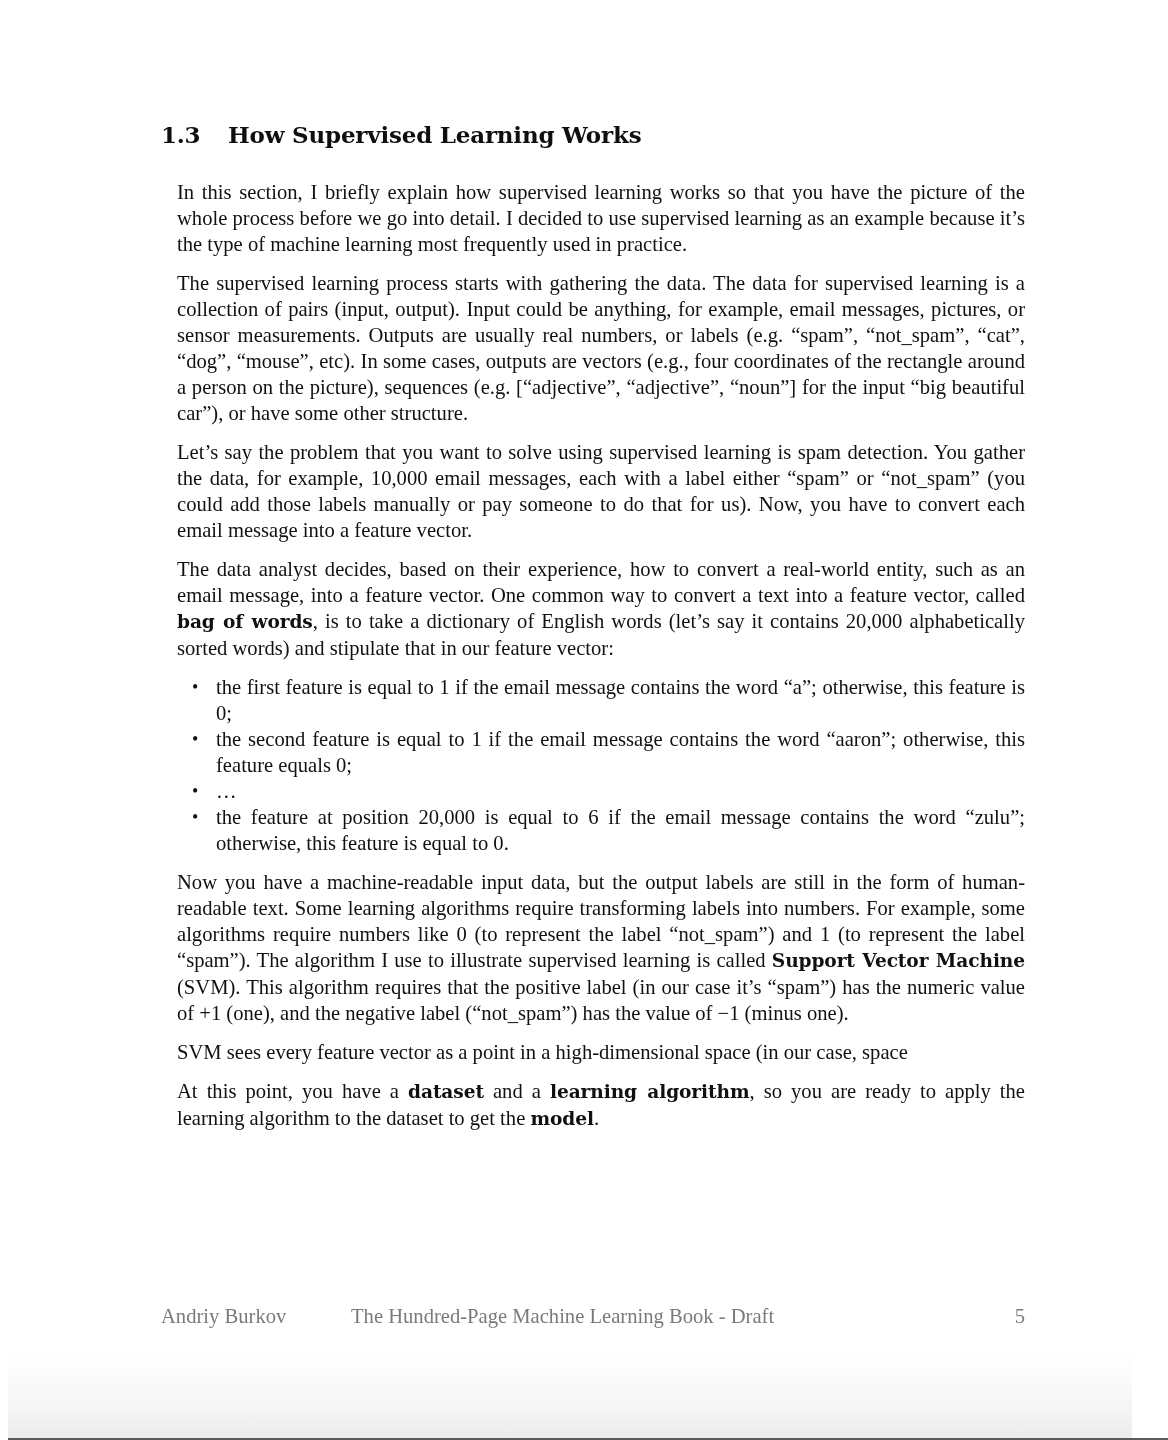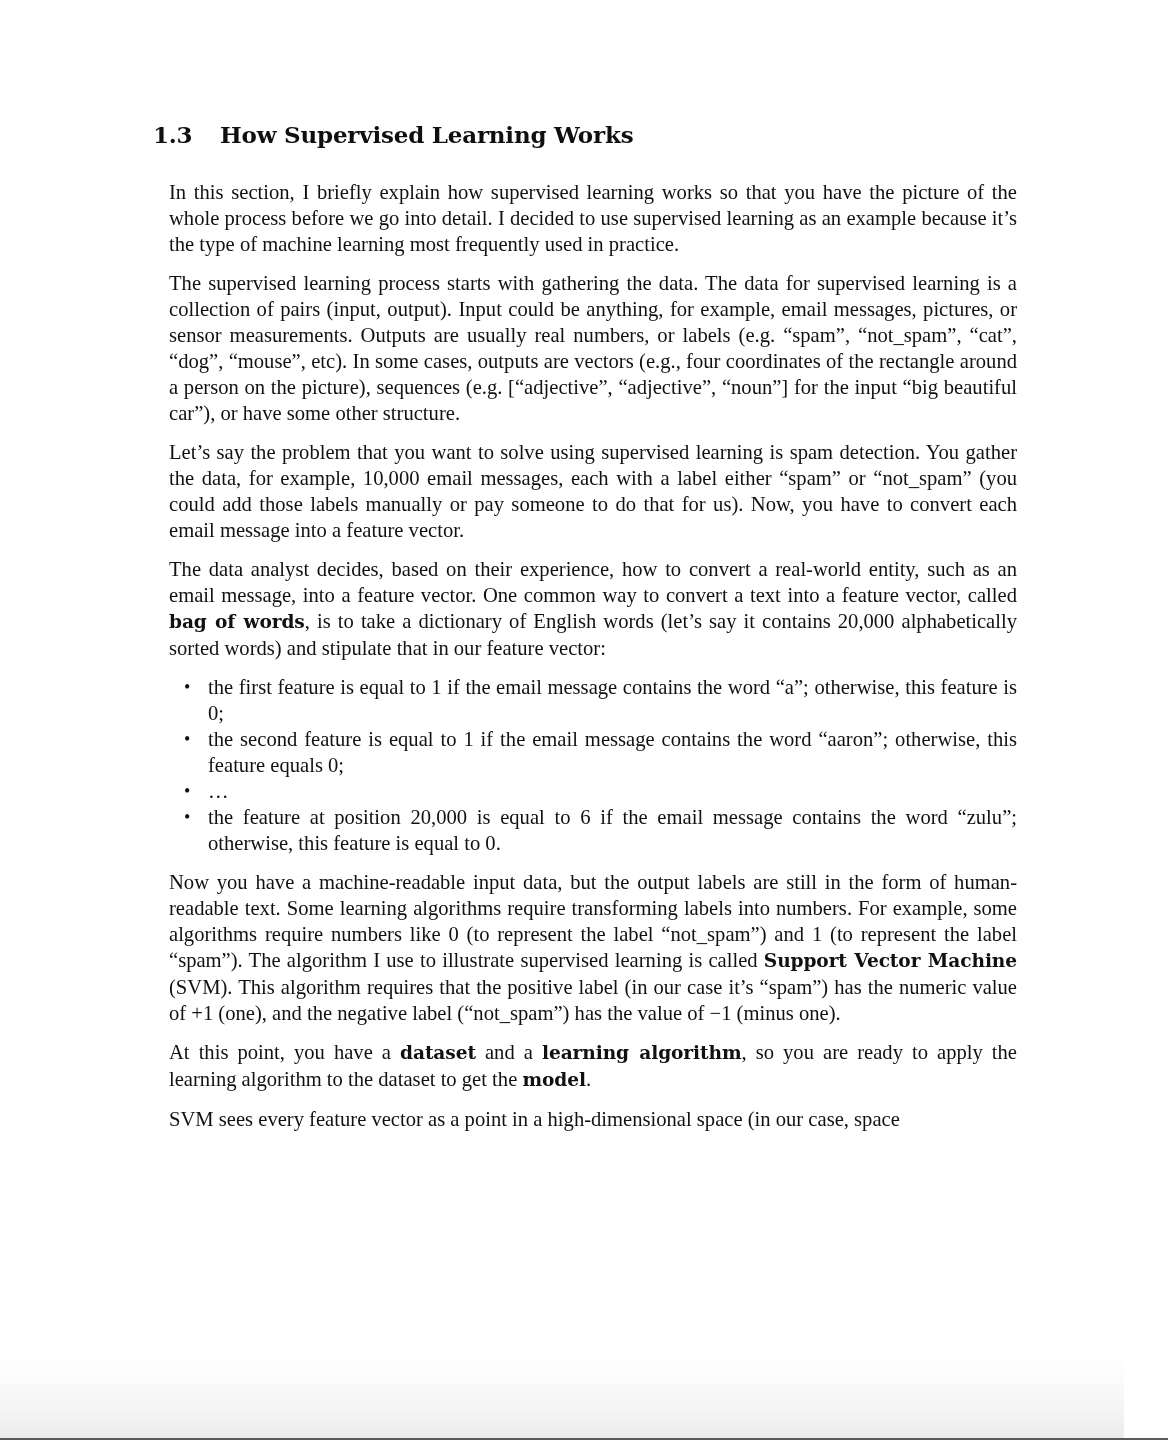--- a/index.html
+++ b/index.html
@@ -10,21 +10,21 @@
       width: 1168px;
       height: 1440px;
       position: relative;
       overflow: hidden;
       background: #ffffff;
       font-family: "DejaVu Serif", "Liberation Serif", serif;
       color: #111111;
     }
     .page {
       position: absolute;
-      left: 0;
+      left: 8px;
       top: 0;
       width: 1096px;
       height: 1440px;
       background: linear-gradient(to bottom, #ffffff 0px, #ffffff 1345px, #fdfdfd 1370px, #f4f4f4 1410px, #ececec 1437px);
       padding-left: 28px;
     }
     .bottom-rule {
       position: absolute;
       left: 0;
       bottom: 0;
@@ -134,21 +134,26 @@
     <ul class="feature-list">
       <li><span class="bullet">•</span><span>the first feature is equal to 1 if the email message contains the word “a”; otherwise, this feature is 0;</span></li>
       <li><span class="bullet">•</span><span>the second feature is equal to 1 if the email message contains the word “aaron”; otherwise, this feature equals 0;</span></li>
       <li><span class="bullet">•</span><span>…</span></li>
       <li><span class="bullet">•</span><span>the feature at position 20,000 is equal to 6 if the email message contains the word “zulu”; otherwise, this feature is equal to 0.</span></li>
     </ul>
 
 
     <p class="para"><span>Now you have a machine-readable input data, but the output labels are still in the form of human-readable text. Some learning algorithms require transforming labels into numbers. For example, some algorithms require numbers like 0 (to represent the label “not_spam”) and 1 (to represent the label “spam”). The algorithm I use to illustrate supervised learning is called </span><b>Support Vector Machine</b><span> (SVM). This algorithm requires that the positive label (in our case it’s “spam”) has the numeric value of +1 (one), and the negative label (“not_spam”) has the value of −1 (minus one).</span></p>
 
+    <p class="para">SVM sees every feature vector as a point in a high-dimensional space (in our case, space</p>
+
     <p class="para"><span>At this point, you have a </span><b>dataset</b><span> and a </span><b>learning algorithm</b><span>, so you are ready to apply the learning algorithm to the dataset to get the </span><b>model</b><span>.</span></p>
-
-    <p class="para">SVM sees every feature vector as a point in a high-dimensional space (in our case, space</p>
 
   </div>
 
+  <div class="footer">
+    <span class="author">Andriy Burkov</span>
+    <span class="book-title">The Hundred-Page Machine Learning Book - Draft</span>
+    <span class="page-number">5</span>
+  </div>
 
   <div class="bottom-rule"></div>
 </div>
 
 </body></html>

